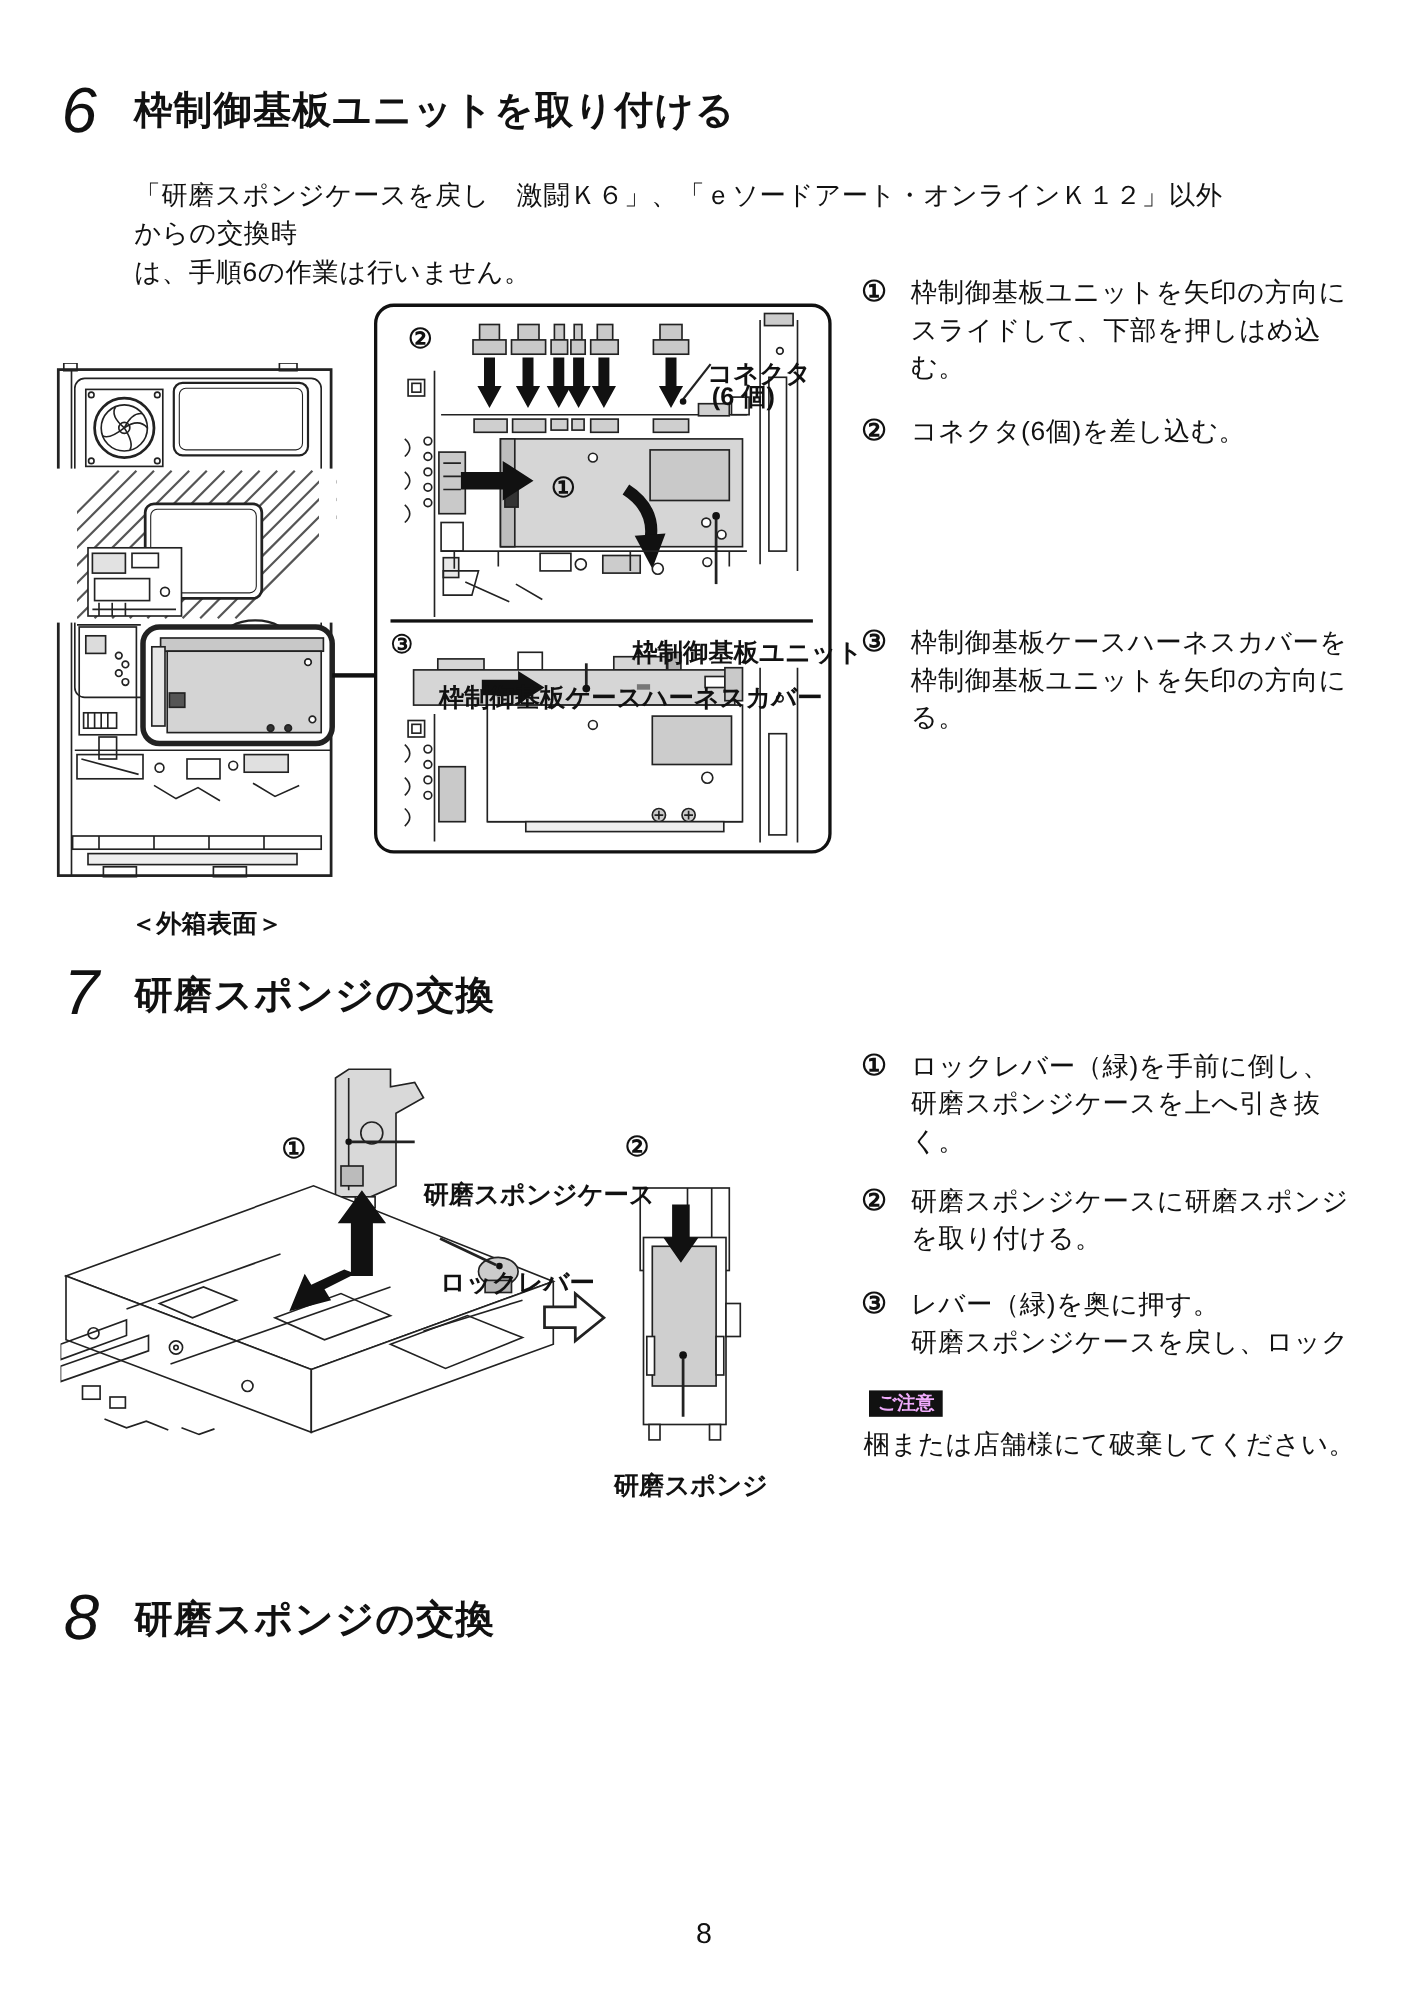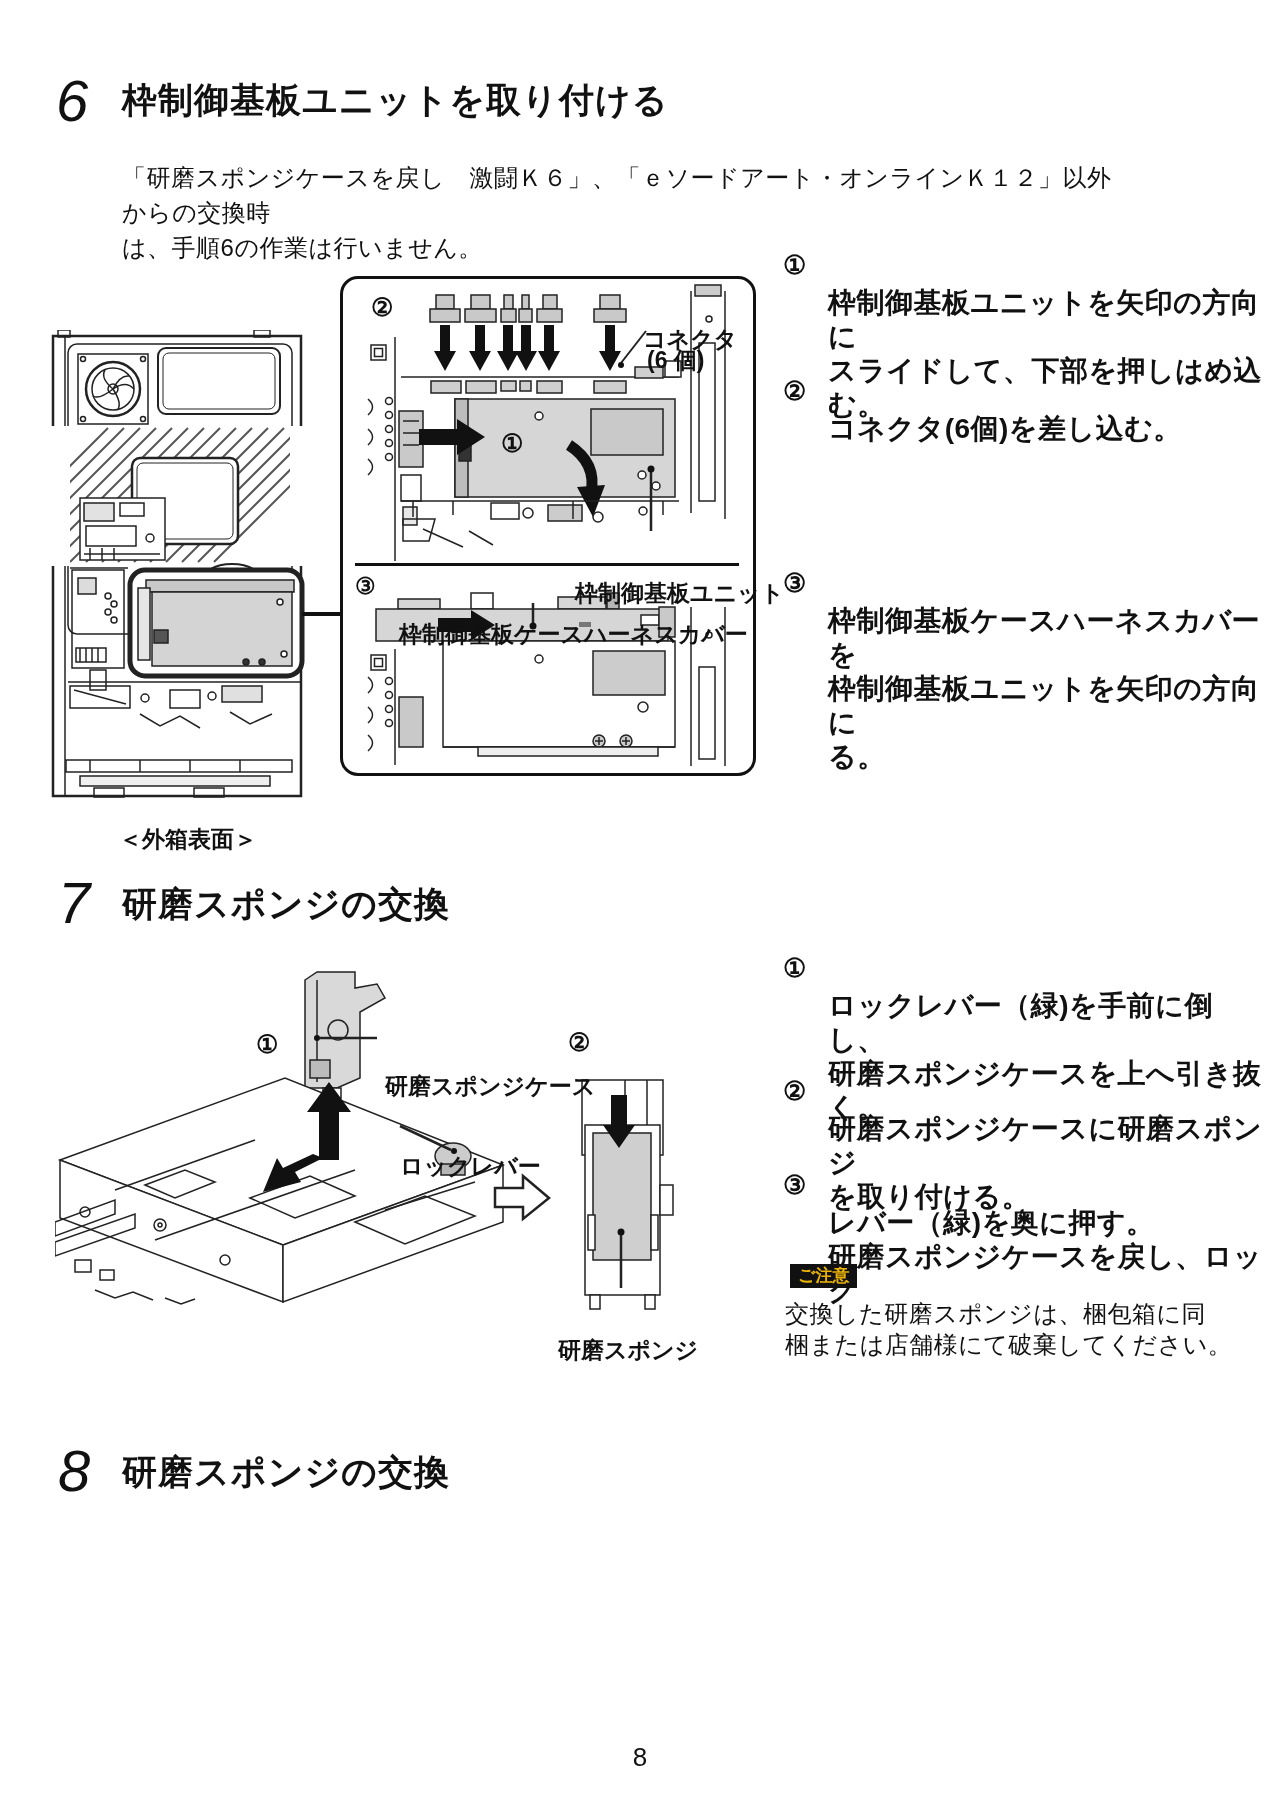--- a/index.html
+++ b/index.html
@@ -4,27 +4,27 @@
 <style>
   html,body{margin:0;padding:0;background:#fff;}
   .page{position:relative;width:1280px;height:1811px;background:#fff;overflow:hidden;
         font-family:"Liberation Sans",sans-serif;color:#111;}
   .abs{position:absolute;}
   .sec-num{position:absolute;font-size:58px;font-style:italic;font-weight:500;line-height:58px;}
   .sec-title{position:absolute;font-size:35px;font-weight:700;line-height:42px;letter-spacing:1px;font-family:Liberation Serif, serif;}
   .intro{position:absolute;font-size:24px;line-height:35px;letter-spacing:0.5px;}
   .step{position:absolute;left:783px;width:485px;}
   .step .mark{position:absolute;left:0;top:0;font-size:26px;font-weight:700;}
-  .step .txt{margin-left:45px;font-size:28px;font-weight:700;line-height:34px;letter-spacing:0.5px;margin-top:36px;}
+  .step .txt{margin-left:45px;font-size:24px;font-weight:400;line-height:34px;letter-spacing:0.5px;}
   .dlabel{position:absolute;font-size:23px;line-height:21px;font-weight:600;white-space:nowrap;margin-top:48px;}
   .dmark{position:absolute;font-size:25px;font-weight:600;}
   .frame6{position:absolute;left:340px;top:276px;width:410px;height:494px;
           border:3px solid #111;border-radius:18px;background:#fff;}
   .divider6{position:absolute;left:12px;top:284px;width:384px;height:3px;background:#111;}
-  .badge{position:absolute;background:#111;color:#eab308;font-size:17px;font-weight:700;
+  .badge{position:absolute;background:#111;color:#f0abfc;font-size:17px;font-weight:700;
          padding:2px 8px 3px 8px;line-height:19px;}
   .note-text{position:absolute;font-size:24px;line-height:31px;letter-spacing:0.5px;}
   .pagenum{position:absolute;left:0;right:0;top:1742px;text-align:center;font-size:26px;}
   .caption{position:absolute;font-size:23px;font-weight:600;text-align:center;}
   .stub{position:absolute;background:#111;}
   svg{display:block;}
 </style>
 </head>
 <body>
 
@@ -395,21 +395,20 @@
   <div class="step" style="top:1170px;">
     <div class="mark">③</div>
     <div class="txt">
       <div>レバー（緑)を奥に押す。</div>
       <div>研磨スポンジケースを戻し、ロック</div>
     </div>
   </div>
 
   <div class="badge" style="left:790px;top:1264px;">ご注意</div>
   <div class="note-text" style="left:785px;top:1298px;width:480px;">
-    <div>交換した研磨スポンジは、梱包箱に同</div>
     <div>梱または店舗様にて破棄してください。</div>
   </div>
 
   <div class="sec-num" style="left:58px;top:1442px;">8</div>
   <div class="sec-title" style="left:122px;top:1452px;">研磨スポンジの交換</div>
 
   <div class="pagenum">8</div>
 
 </div>
 

